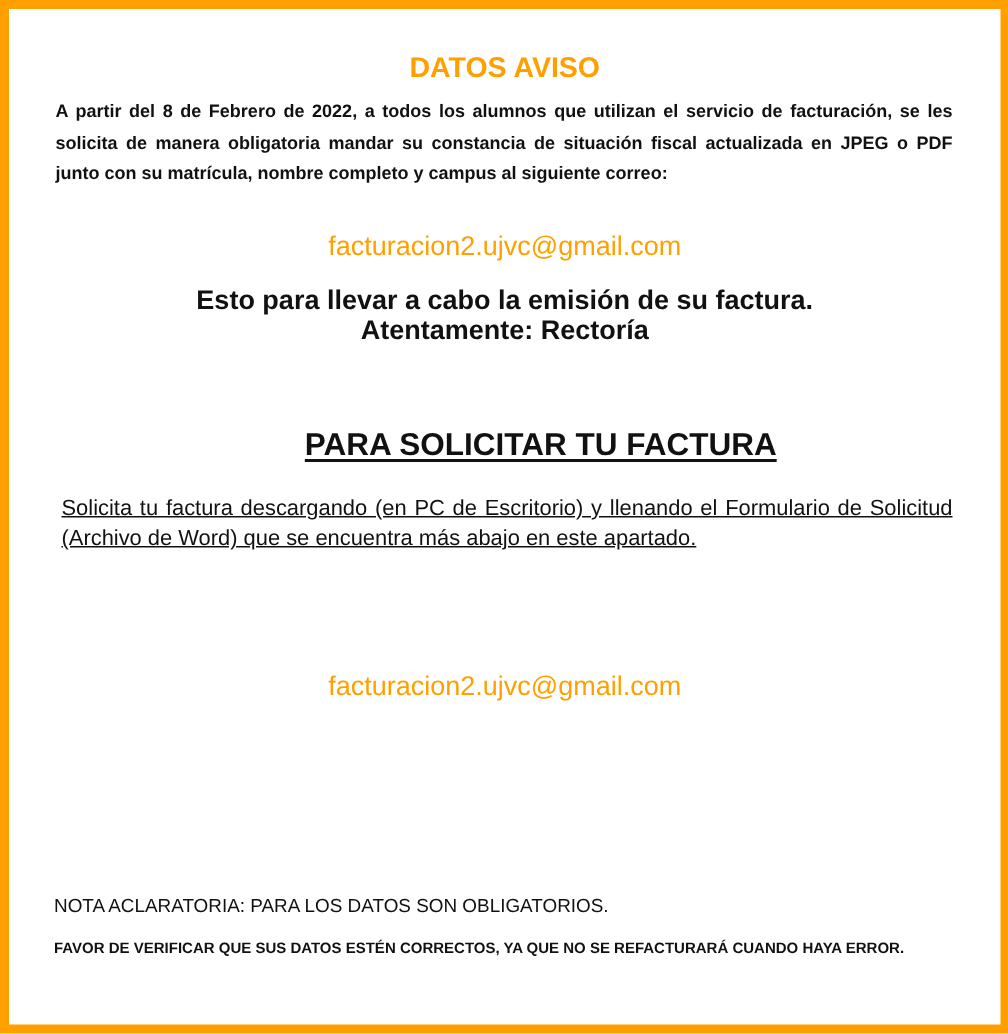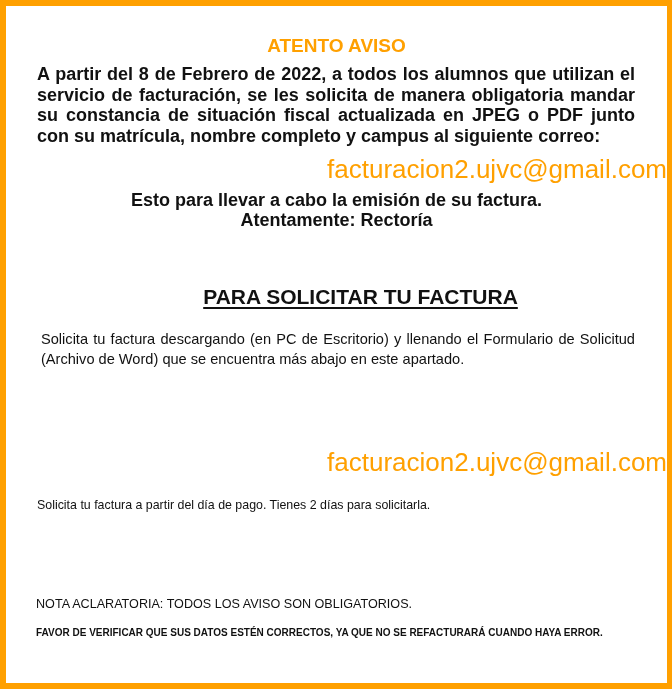--- a/index.html
+++ b/index.html
@@ -17,46 +17,46 @@
       color: #111111;
     }
     .abs { position: absolute; }
     .aviso-title {
       left: 0; right: 0; top: 29px; text-align: center;
       font-size: 19px; font-weight: bold; color: #FFA000;
       letter-spacing: 0px;
     }
     .aviso-body {
       left: 31px; width: 598px; top: 58px;
-      font-size: 18px; font-weight: bold; line-height: 20.5px;
+      font-size: 12px; font-weight: bold; line-height: 20.5px;
       text-align: justify; text-align-last: left;
     }
     .email {
-      left: 0; right: 0; text-align: right;
-      font-size: 26px; color: #FFA000;
+      left: 0; right: 0; text-align: center;
+      font-size: 18px; color: #FFA000;
     }
     .email-1 { top: 148px; }
     .email-2 { top: 441px; }
     .center-note {
       left: 0; right: 0; text-align: center;
       font-size: 18px; font-weight: bold; line-height: 20px;
     }
     .center-note-1 { top: 184px; }
     .center-note-2 { top: 204px; }
     .section-title {
       left: 0; right: 0; top: 279px; text-align: center;
       font-size: 21px; font-weight: bold;
     }
     .section-title span { text-decoration: underline; text-decoration-thickness: 2px; text-underline-offset: 3px; margin-left: 48px; }
     .para {
       left: 35px; width: 594px;
       font-size: 14.6px; line-height: 20px;
       text-align: justify; text-align-last: left;
     }
-    .para-1 { top: 323px; }
+    .para-1 { top: 323px; text-decoration: underline; }
     .para-2 { top: 378px; }
     .para-2 u { text-underline-offset: 2px; }
     .small {
       left: 31px; width: 604px;
       font-size: 12.4px; line-height: 18px;
     }
     .small-1 { top: 490px; }
     .small-2 { top: 516px; }
     .nota {
       left: 30px; top: 591px;
@@ -66,38 +66,37 @@
       left: 30px; width: 598px; top: 618px;
       font-size: 10px; font-weight: bold; line-height: 17px;
       text-align: justify; text-align-last: left;
     }
   </style>
 </head>
 <body>
 
 <div class="frame">
 
-  <div class="abs aviso-title">ATENTO AVISO</div>
+  <div class="abs aviso-title">DATOS AVISO</div>
 
   <div class="abs aviso-body">A partir del 8 de Febrero de 2022, a todos los alumnos que utilizan el servicio de facturación, se les solicita de manera obligatoria mandar su constancia de situación fiscal actualizada en JPEG o PDF junto con su matrícula, nombre completo y campus al siguiente correo:</div>
 
   <div class="abs email email-1">facturacion2.ujvc@gmail.com</div>
 
   <div class="abs center-note center-note-1">Esto para llevar a cabo la emisión de su factura.</div>
   <div class="abs center-note center-note-2">Atentamente: Rectoría</div>
 
   <div class="abs section-title">
     <span>PARA SOLICITAR TU FACTURA</span>
   </div>
 
   <div class="abs para para-1">Solicita tu factura descargando (en PC de Escritorio) y llenando el Formulario de Solicitud (Archivo de Word) que se encuentra más abajo en este apartado.</div>
 
 
   <div class="abs email email-2">facturacion2.ujvc@gmail.com</div>
 
-  <div class="abs small small-1">Solicita tu factura a partir del día de pago. Tienes 2 días para solicitarla.</div>
 
 
-  <div class="abs nota">NOTA ACLARATORIA: TODOS LOS AVISO SON OBLIGATORIOS.</div>
+  <div class="abs nota">NOTA ACLARATORIA: PARA LOS DATOS SON OBLIGATORIOS.</div>
 
   <div class="abs favor">FAVOR DE VERIFICAR QUE SUS DATOS ESTÉN CORRECTOS, YA QUE NO SE REFACTURARÁ CUANDO HAYA ERROR.</div>
 
 </div>
 
 </body></html>

